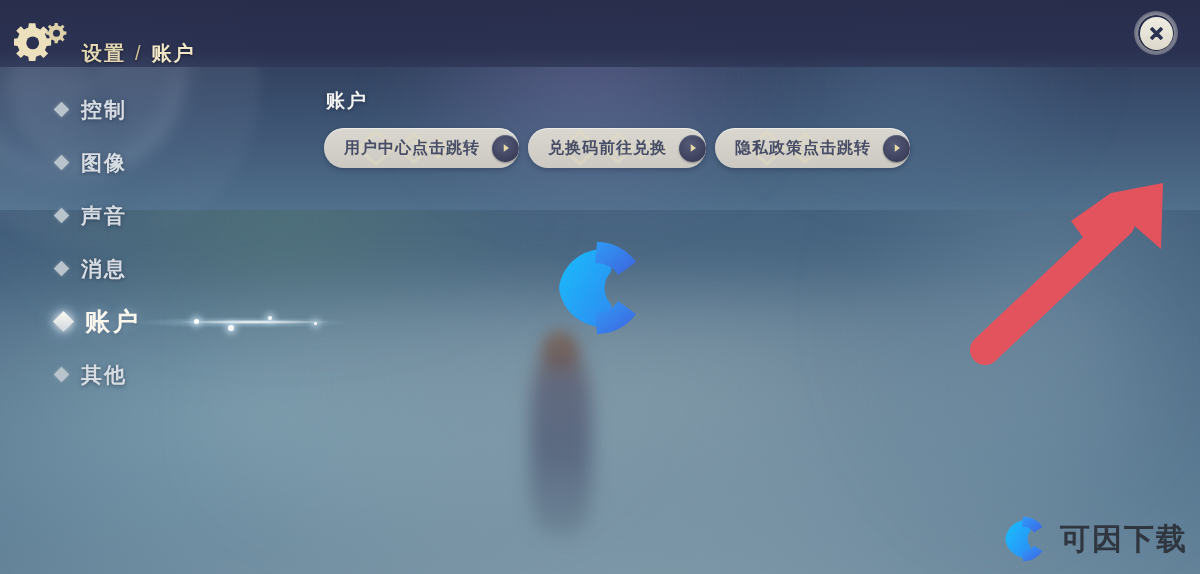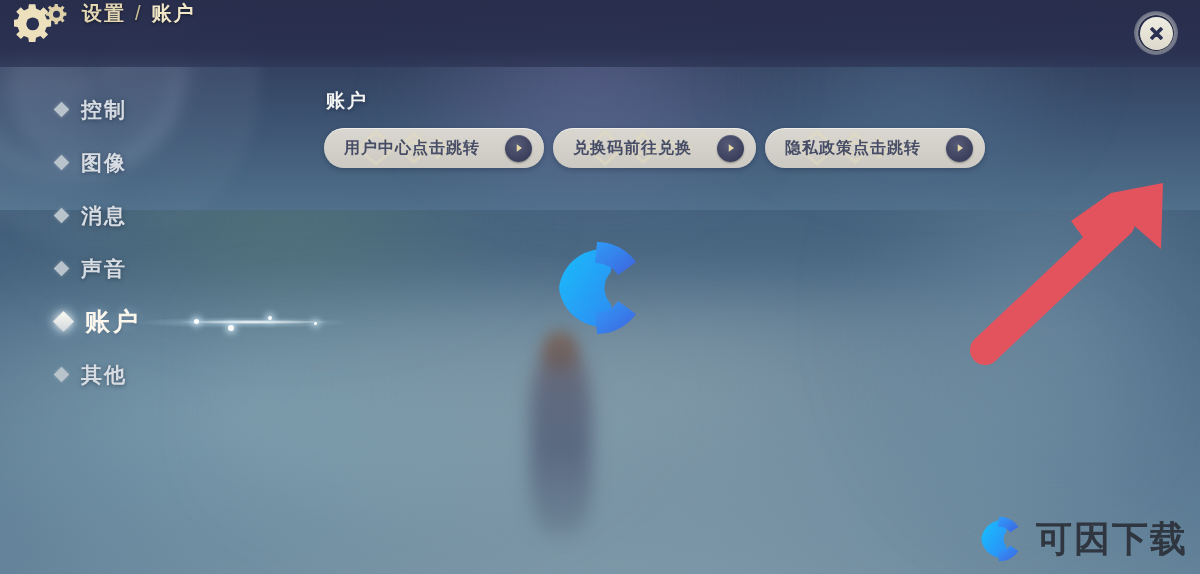--- a/index.html
+++ b/index.html
@@ -78,21 +78,21 @@
     border:16px solid rgba(175,192,215,.12);
     filter:blur(6px);
   }
 
   
   .header{
     position:absolute;left:0;top:0;width:1200px;height:67px;
     background:linear-gradient(180deg,rgba(40,45,76,.97) 0%,rgba(42,48,79,.95) 72%,rgba(46,54,86,.80) 100%);
     z-index:5;
   }
-  .header-inner{position:absolute;inset:0;display:flex;align-items:flex-start;}
+  .header-inner{position:absolute;inset:0;display:flex;align-items:flex-end;}
   .gear-wrap{position:relative;width:56px;height:48px;margin-left:14px;flex:none;}
   .breadcrumb{
     margin-left:12px;display:flex;align-items:center;gap:9px;
     color:#e3d7b4;font-size:20px;letter-spacing:2px;font-weight:600;
     text-shadow:0 1px 3px rgba(0,0,0,.5);
   }
   .breadcrumb .sep{color:#cdbf9a;font-weight:400;}
   .crumb-current{color:#f0e6c8;}
 
   .close-btn{
@@ -154,36 +154,36 @@
     display:flex;align-items:center;
   }
   .row-ornament{
     position:absolute;left:30px;top:0;width:180px;height:40px;pointer-events:none;opacity:.55;
   }
   .row-left{
     color:#474d66;font-size:16px;font-weight:700;letter-spacing:1px;
     margin-left:20px;position:relative;z-index:2;
   }
   .row-right{
-    margin-left:auto;display:flex;align-items:center;gap:25px;
-    margin-right:12px;position:relative;z-index:2;
+    margin-left:auto;display:flex;align-items:center;gap:12px;
+    position:relative;z-index:2;
   }
   .row-action{color:#474d66;font-size:16px;font-weight:700;letter-spacing:1px;}
   .arrow-btn{
     width:27px;height:27px;border-radius:50%;flex:none;
     background:radial-gradient(circle at 42% 36%,#565b78,#3b3f5c 70%,#32364f 100%);
     display:flex;align-items:center;justify-content:center;
     box-shadow:0 1px 2px rgba(0,0,0,.35), inset 0 1px 0 rgba(255,255,255,.13);
   }
 
   
   .wm-center{position:absolute;left:535px;top:232px;width:118px;height:112px;z-index:6;opacity:.97;}
   .wm-bottom{position:absolute;right:12px;bottom:8px;display:flex;align-items:center;gap:10px;z-index:6;}
   .wm-bottom-text{
-    font-size:36px;font-weight:700;color:#2f3640;letter-spacing:2px;
+    font-size:30px;font-weight:700;color:#2f3640;letter-spacing:2px;
     font-family:"DejaVu Sans","Liberation Sans",sans-serif;
   }
   .anno-arrow{position:absolute;left:965px;top:165px;width:230px;height:200px;z-index:7;pointer-events:none;}
 </style>
 </head>
 <body>
 
 <div id="app">
 
   <div class="bg">
@@ -242,26 +242,26 @@
     </div>
 
 
     <div class="side-item">
       <span class="diamond"></span>
       <span class="side-label">图像</span>
     </div>
 
     <div class="side-item">
       <span class="diamond"></span>
+      <span class="side-label">声音</span>
+    </div>
+
+    <div class="side-item">
+      <span class="diamond"></span>
       <span class="side-label">消息</span>
-    </div>
-
-    <div class="side-item">
-      <span class="diamond"></span>
-      <span class="side-label">声音</span>
     </div>
 
 
     <div class="side-item active">
       <span class="diamond"></span>
       <span class="side-label">账户</span>
       <span class="sel-streak">
         <span class="spark" style="left:78px;top:9px;width:5px;height:5px;"></span>
         <span class="spark" style="left:112px;top:15px;width:6px;height:6px;"></span>
         <span class="spark" style="left:152px;top:6px;width:4px;height:4px;"></span>

